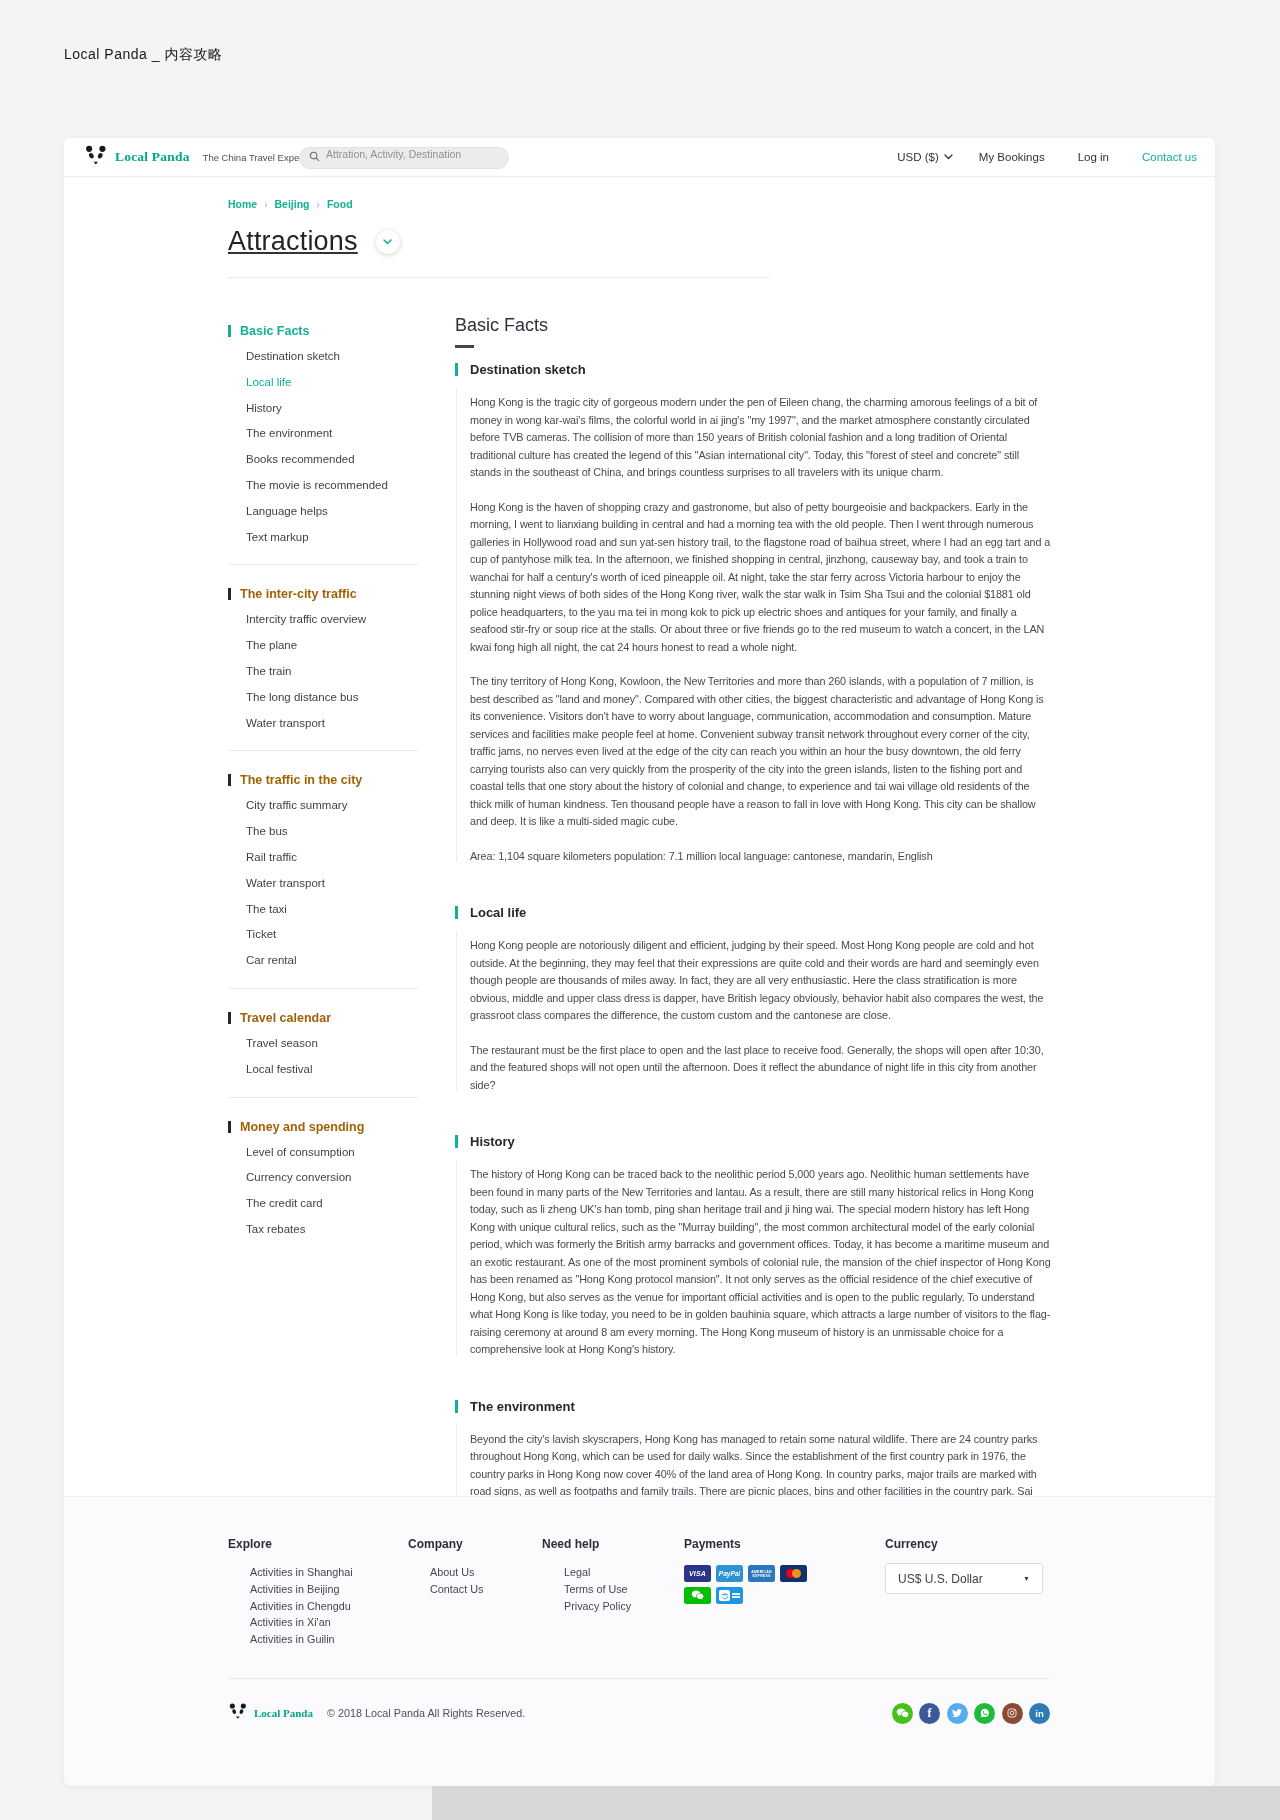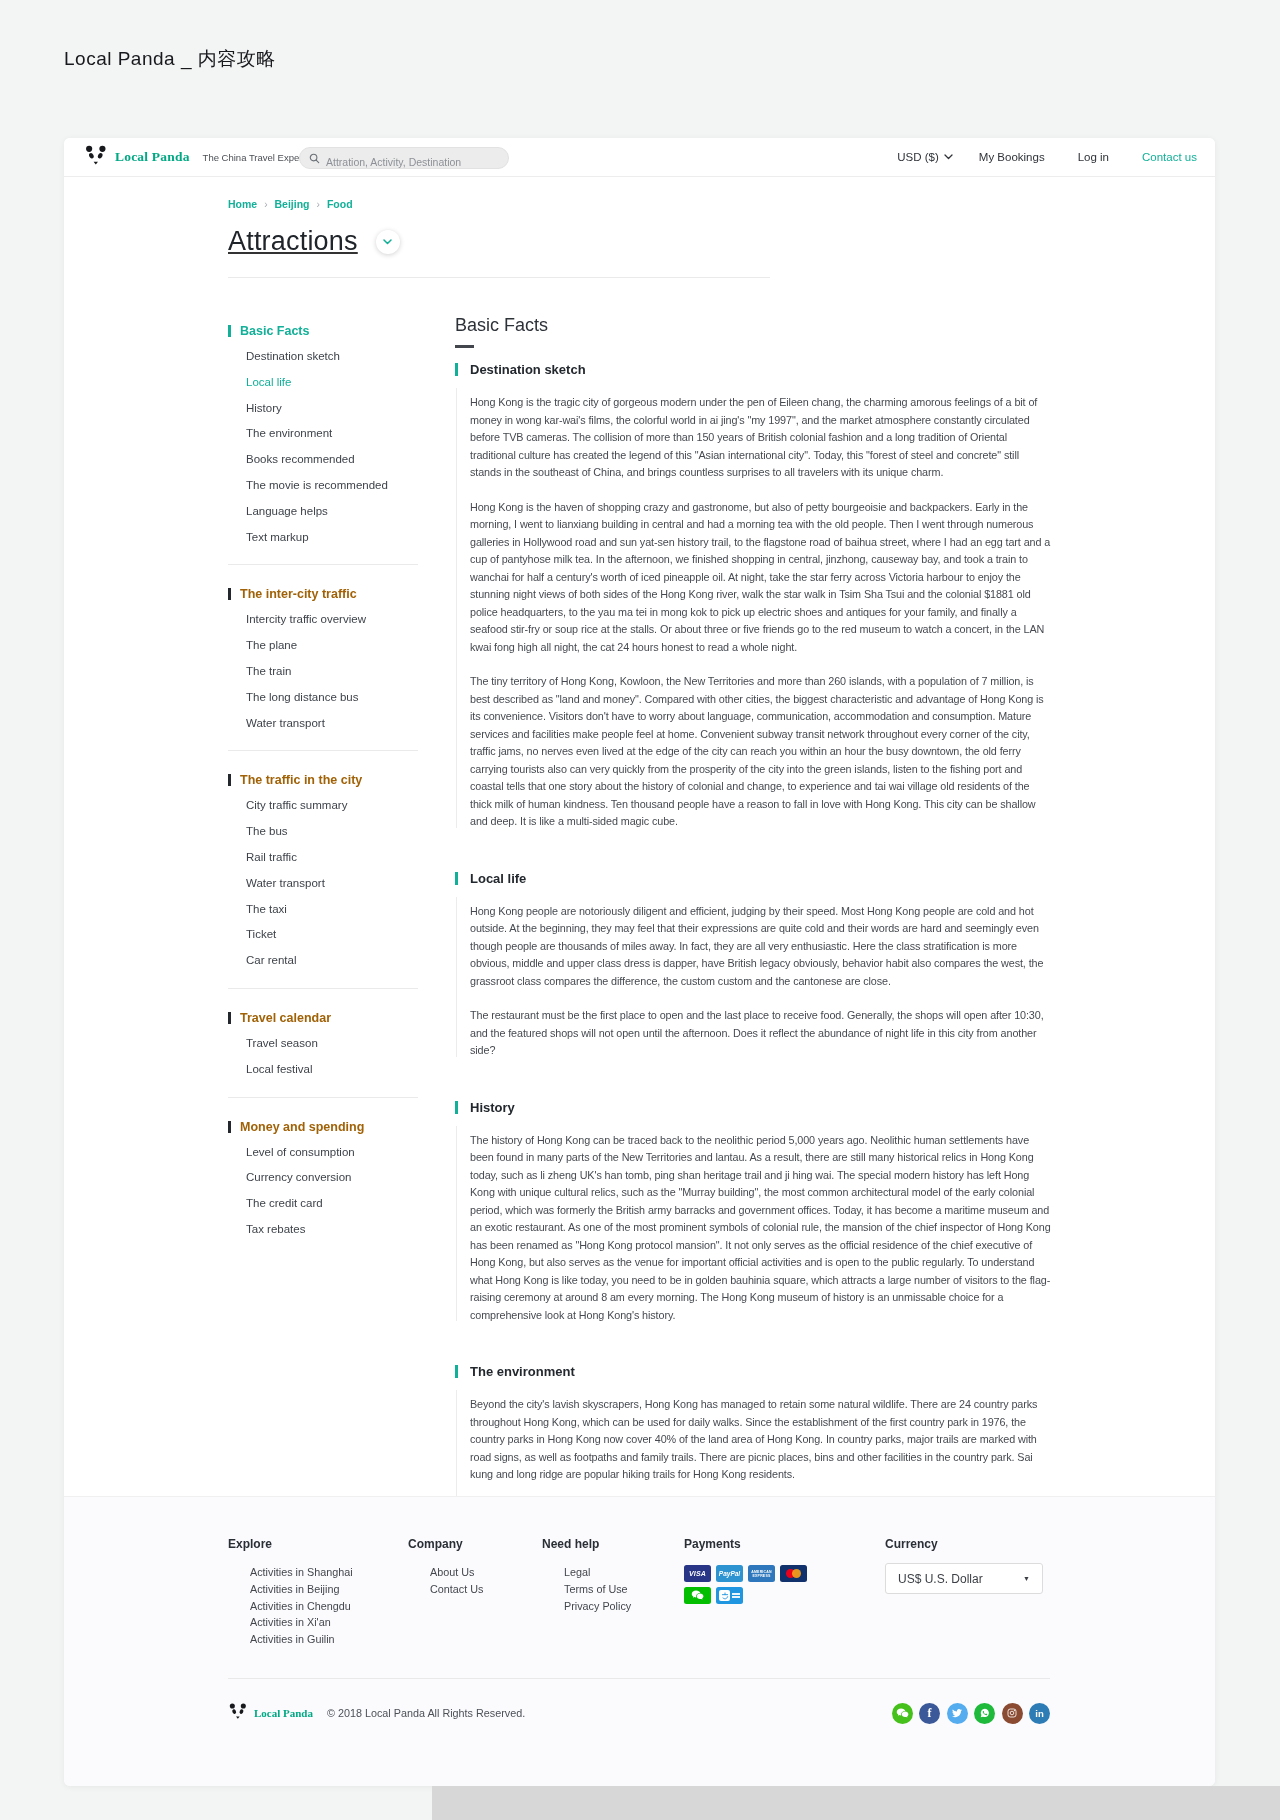--- a/index.html
+++ b/index.html
@@ -6,42 +6,42 @@
   html,body { width:1280px; height:1820px; }
   body {
     position: relative;
     background: #f3f4f4;
     font-family: "Liberation Sans", sans-serif;
     overflow: hidden;
     color:#333;
   }
   .artboard-title {
     position:absolute; left:64px; top:46px;
-    font-size:19px; color:#17191c; letter-spacing:.5px; font-weight:400;
+    font-size:14px; color:#17191c; letter-spacing:.5px; font-weight:400;
   }
   .card {
     position:absolute; left:64px; top:138px; width:1151px; height:1648px;
     background:#fff; border-radius:6px; box-shadow:0 1px 6px rgba(0,0,0,.06);
   }
   
   .topbar {
     position:relative; height:39px; display:flex; align-items:center;
     padding:0 18px 0 20px; border-bottom:1px solid #ededed;
     border-radius:6px 6px 0 0; background:#fff;
   }
   .logo { display:flex; align-items:center; cursor:pointer; }
   .brand {
     font-family:"Liberation Serif", serif; font-weight:bold;
     font-size:13.5px; color:var(--logo_green); margin-left:7px; letter-spacing:.2px;
   }
   .tagline { font-size:9.5px; color:#4c5056; margin-left:13px; font-weight:500; }
   .search {
     position:absolute; left:235px; top:9px; width:210px; height:22px;
     background:#ececec; border:1px solid #e2e2e2; border-radius:11px;
-    display:flex; align-items:flex-end; padding:0 9px;
+    display:flex; align-items:flex-start; padding:0 9px;
   }
   .search input {
     border:none; background:transparent; outline:none; flex:1;
     font-size:10.5px; color:#333; margin-left:6px; font-family:"Liberation Sans",sans-serif;
   }
   .search input::placeholder { color:#8d9197; }
   .top-right { margin-left:auto; display:flex; align-items:center; font-size:11.5px; color:#2f3338; }
   .currency-btn { display:flex; align-items:center; cursor:pointer; }
   .currency-btn svg { margin-left:5px; }
   .nav-link { margin-left:26px; cursor:pointer; color:#2f3338; text-decoration:none; }
@@ -244,20 +244,21 @@
         </aside>
       <main class="main">
         <h2 class="content-title">Basic Facts</h2>
         <div class="title-underline"></div>
         <div id="main-sections">
             <section class="m-section">
               <h3 class="m-head">Destination sketch</h3>
               <p>Hong Kong is the tragic city of gorgeous modern under the pen of Eileen chang, the charming amorous feelings of a bit of money in wong kar-wai's films, the colorful world in ai jing's "my 1997", and the market atmosphere constantly circulated before TVB cameras. The collision of more than 150 years of British colonial fashion and a long tradition of Oriental traditional culture has created the legend of this "Asian international city". Today, this "forest of steel and concrete" still stands in the southeast of China, and brings countless surprises to all travelers with its unique charm.</p>
               <p>Hong Kong is the haven of shopping crazy and gastronome, but also of petty bourgeoisie and backpackers. Early in the morning, I went to lianxiang building in central and had a morning tea with the old people. Then I went through numerous galleries in Hollywood road and sun yat-sen history trail, to the flagstone road of baihua street, where I had an egg tart and a cup of pantyhose milk tea. In the afternoon, we finished shopping in central, jinzhong, causeway bay, and took a train to wanchai for half a century's worth of iced pineapple oil. At night, take the star ferry across Victoria harbour to enjoy the stunning night views of both sides of the Hong Kong river, walk the star walk in Tsim Sha Tsui and the colonial $1881 old police headquarters, to the yau ma tei in mong kok to pick up electric shoes and antiques for your family, and finally a seafood stir-fry or soup rice at the stalls. Or about three or five friends go to the red museum to watch a concert, in the LAN kwai fong high all night, the cat 24 hours honest to read a whole night.</p>
               <p>The tiny territory of Hong Kong, Kowloon, the New Territories and more than 260 islands, with a population of 7 million, is best described as "land and money". Compared with other cities, the biggest characteristic and advantage of Hong Kong is its convenience. Visitors don't have to worry about language, communication, accommodation and consumption. Mature services and facilities make people feel at home. Convenient subway transit network throughout every corner of the city, traffic jams, no nerves even lived at the edge of the city can reach you within an hour the busy downtown, the old ferry carrying tourists also can very quickly from the prosperity of the city into the green islands, listen to the fishing port and coastal tells that one story about the history of colonial and change, to experience and tai wai village old residents of the thick milk of human kindness. Ten thousand people have a reason to fall in love with Hong Kong. This city can be shallow and deep. It is like a multi-sided magic cube.</p>
+              <p>Area: 1,104 square kilometers population: 7.1 million local language: cantonese, mandarin, English</p>
             </section>
             <section class="m-section">
               <h3 class="m-head">Local life</h3>
               <p>Hong Kong people are notoriously diligent and efficient, judging by their speed. Most Hong Kong people are cold and hot outside. At the beginning, they may feel that their expressions are quite cold and their words are hard and seemingly even though people are thousands of miles away. In fact, they are all very enthusiastic. Here the class stratification is more obvious, middle and upper class dress is dapper, have British legacy obviously, behavior habit also compares the west, the grassroot class compares the difference, the custom custom and the cantonese are close.</p>
               <p>The restaurant must be the first place to open and the last place to receive food. Generally, the shops will open after 10:30, and the featured shops will not open until the afternoon. Does it reflect the abundance of night life in this city from another side?</p>
             </section>
             <section class="m-section">
               <h3 class="m-head">History</h3>
               <p>The history of Hong Kong can be traced back to the neolithic period 5,000 years ago. Neolithic human settlements have been found in many parts of the New Territories and lantau. As a result, there are still many historical relics in Hong Kong today, such as li zheng UK's han tomb, ping shan heritage trail and ji hing wai. The special modern history has left Hong Kong with unique cultural relics, such as the "Murray building", the most common architectural model of the early colonial period, which was formerly the British army barracks and government offices. Today, it has become a maritime museum and an exotic restaurant. As one of the most prominent symbols of colonial rule, the mansion of the chief inspector of Hong Kong has been renamed as "Hong Kong protocol mansion". It not only serves as the official residence of the chief executive of Hong Kong, but also serves as the venue for important official activities and is open to the public regularly. To understand what Hong Kong is like today, you need to be in golden bauhinia square, which attracts a large number of visitors to the flag-raising ceremony at around 8 am every morning. The Hong Kong museum of history is an unmissable choice for a comprehensive look at Hong Kong's history.</p>
             </section>

